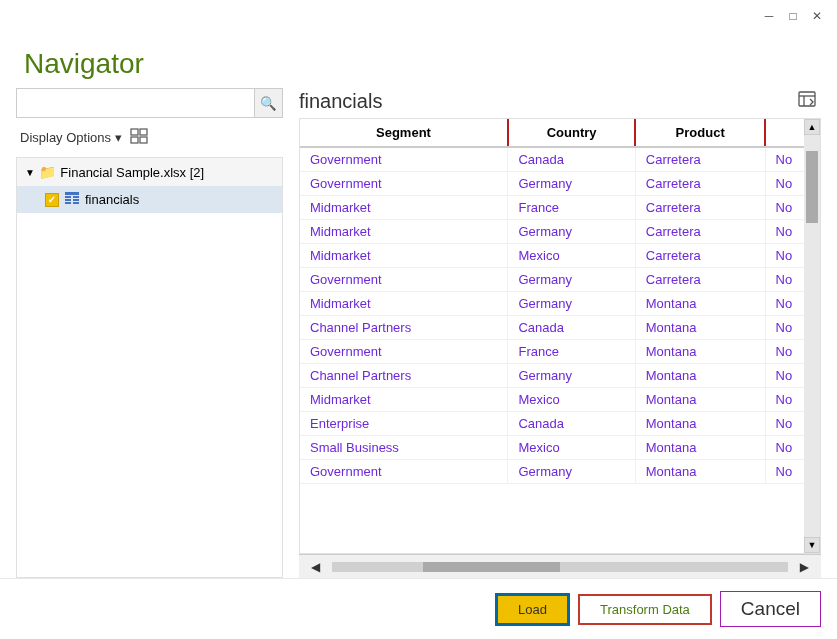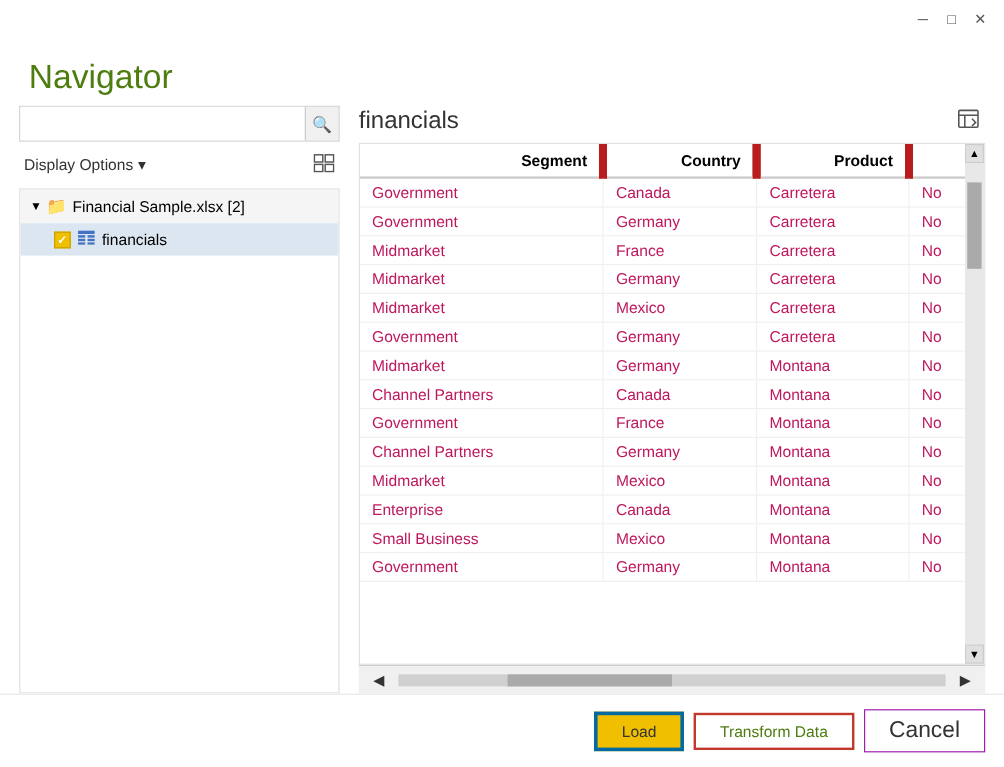--- a/index.html
+++ b/index.html
@@ -92,21 +92,20 @@
       background: #f0f0f0;
       border: none;
       border-left: 1px solid #ccc;
       cursor: pointer;
       color: #555;
     }
 
     .display-options-row {
       display: flex;
       align-items: center;
-      justify-content: space-between;
       margin-bottom: 8px;
     }
     .display-options-btn {
       display: flex;
       align-items: center;
       gap: 4px;
       background: none;
       border: none;
       cursor: pointer;
       font-size: 13px;
@@ -209,34 +208,34 @@
 
     table {
       border-collapse: collapse;
       width: 100%;
       min-width: 600px;
     }
 
     thead th {
       background: #fff;
       border-bottom: 2px solid #ccc;
-      border-right: 7px solid #b91c1c;
+      border-right: 2px solid #b91c1c;
       padding: 6px 10px;
-      text-align: right;
+      text-align: center;
       font-weight: 600;
       position: sticky;
       top: 0;
       white-space: nowrap;
     }
 
     tbody td {
       border-bottom: 1px solid #f0f0f0;
       border-right: 1px solid #f0f0f0;
       padding: 4px 10px;
-      color: #be185d;
+      color: #6d28d9;
       white-space: nowrap;
     }
 
     
     .scroll-nav {
       display: flex;
       align-items: center;
       justify-content: space-between;
       background: #f0f0f0;
       border-top: 1px solid #ccc;

